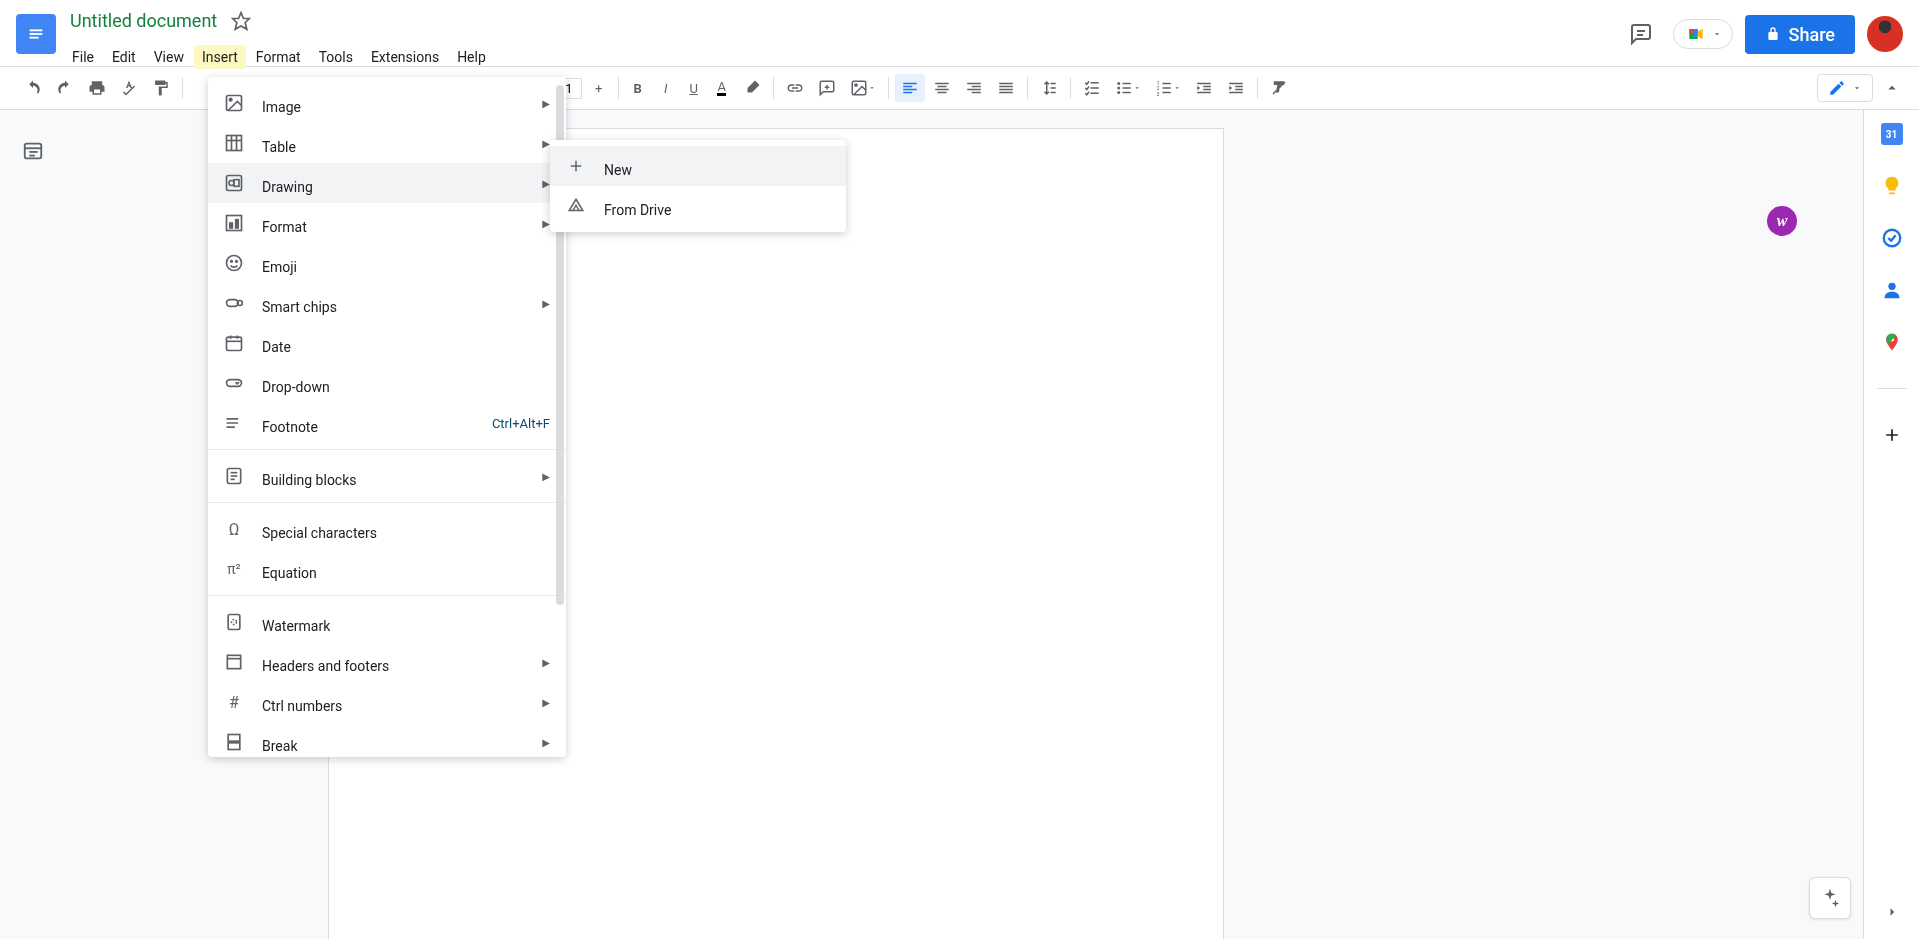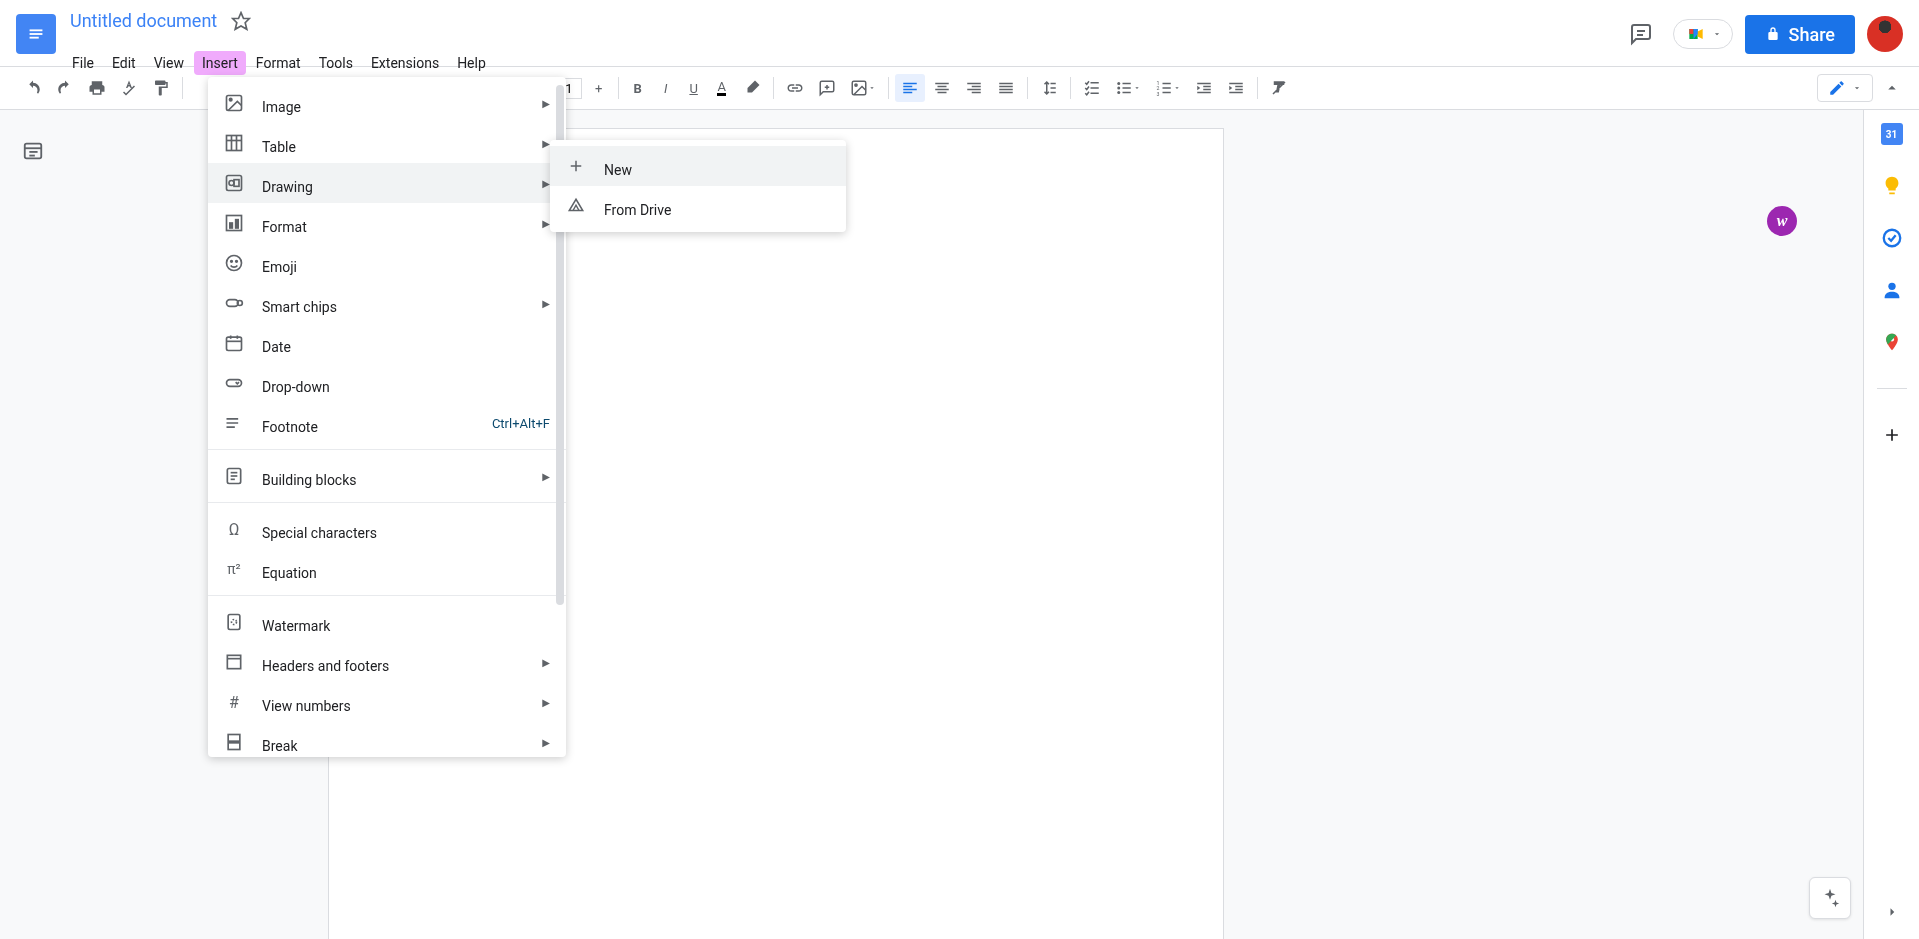--- a/index.html
+++ b/index.html
@@ -4,25 +4,25 @@
 <style>
 * { margin: 0; padding: 0; box-sizing: border-box; font-family: 'Google Sans', Roboto, Arial, sans-serif; }
 body { background: #fff; width: 1919px; height: 939px; overflow: hidden; position: relative; }
 
 
 .header { display: flex; align-items: flex-start; padding: 8px 16px 0 16px; height: 66px; background: #fff; }
 .docs-logo { width: 40px; height: 40px; background: #4285f4; border-radius: 4px; display:flex; align-items:center; justify-content:center; margin-top: 6px; margin-right: 8px;}
 .docs-logo svg { fill: #fff; }
 .title-area { flex: 1; }
 .title-row { display: flex; align-items: center; gap: 8px; }
-.doc-title { font-size: 18px; color: #3b82f6; font-weight: 400; padding: 2px 6px;}
+.doc-title { font-size: 18px; color: #15803d; font-weight: 400; padding: 2px 6px;}
 .star-icon { color: #5f6368; cursor: pointer; }
-.menubar { display: flex; gap: 2px; margin-top: 18px; }
+.menubar { display: flex; gap: 2px; margin-top: 12px; }
 .menu-item { padding: 4px 8px; font-size: 14px; color: #202124; border-radius: 4px; cursor: pointer; }
-.menu-item.active { background: #f0abfc; }
+.menu-item.active { background: #fef9c3; }
 .header-right { display: flex; align-items: center; gap: 12px; margin-top: 6px;}
 .comment-icon { color: #5f6368; padding: 8px; cursor:pointer; }
 .meet-btn { display:flex; align-items:center; border: 1px solid #dadce0; border-radius: 20px; padding: 4px 10px; gap:4px; cursor:pointer;}
 .share-btn { background: #1a73e8; color: #fff; border-radius: 4px; padding: 9px 20px; font-size: 18px; font-weight: 500; display:flex; align-items:center; gap:8px; cursor:pointer;}
 .avatar { width: 36px; height: 36px; border-radius: 50%; background: #d93025; background-image: radial-gradient(circle at 50% 30%, #333 20%, transparent 21%); cursor:pointer;}
 
 
 .toolbar-wrap { border-top: 1px solid #dadce0; border-bottom: 1px solid #dadce0; display:flex; align-items:center; height: 44px; padding: 0 18px; background:#fff;}
 .tb-group { display:flex; align-items:center; gap: 2px; }
 .tb-btn { padding: 6px; color: #5f6368; display:flex; align-items:center; justify-content:center; min-width:26px; height:28px; border-radius:3px; cursor:pointer; font-size:13px;}
@@ -502,21 +502,21 @@
           <line x1="4" y1="8" x2="20" y2="8"></line>
         </svg>
       </span>
     <span class="dd-label">Headers and footers</span>
     <span class="dd-arrow">▶</span>
   </div>
   <div class="dd-item">
     <span class="dd-icon">
         <span style="font-size:16px;color:#5f6368">#</span>
       </span>
-    <span class="dd-label">View numbers</span>
+    <span class="dd-label">Ctrl numbers</span>
     <span class="dd-arrow">▶</span>
   </div>
   <div class="dd-item">
     <span class="dd-icon">
         <svg width="20" height="20" viewBox="0 0 24 24" fill="none" stroke="#5f6368" stroke-width="2">
           <rect x="5" y="3" width="14" height="8"></rect>
           <rect x="5" y="13" width="14" height="8"></rect>
         </svg>
       </span>
     <span class="dd-label">Break</span>

